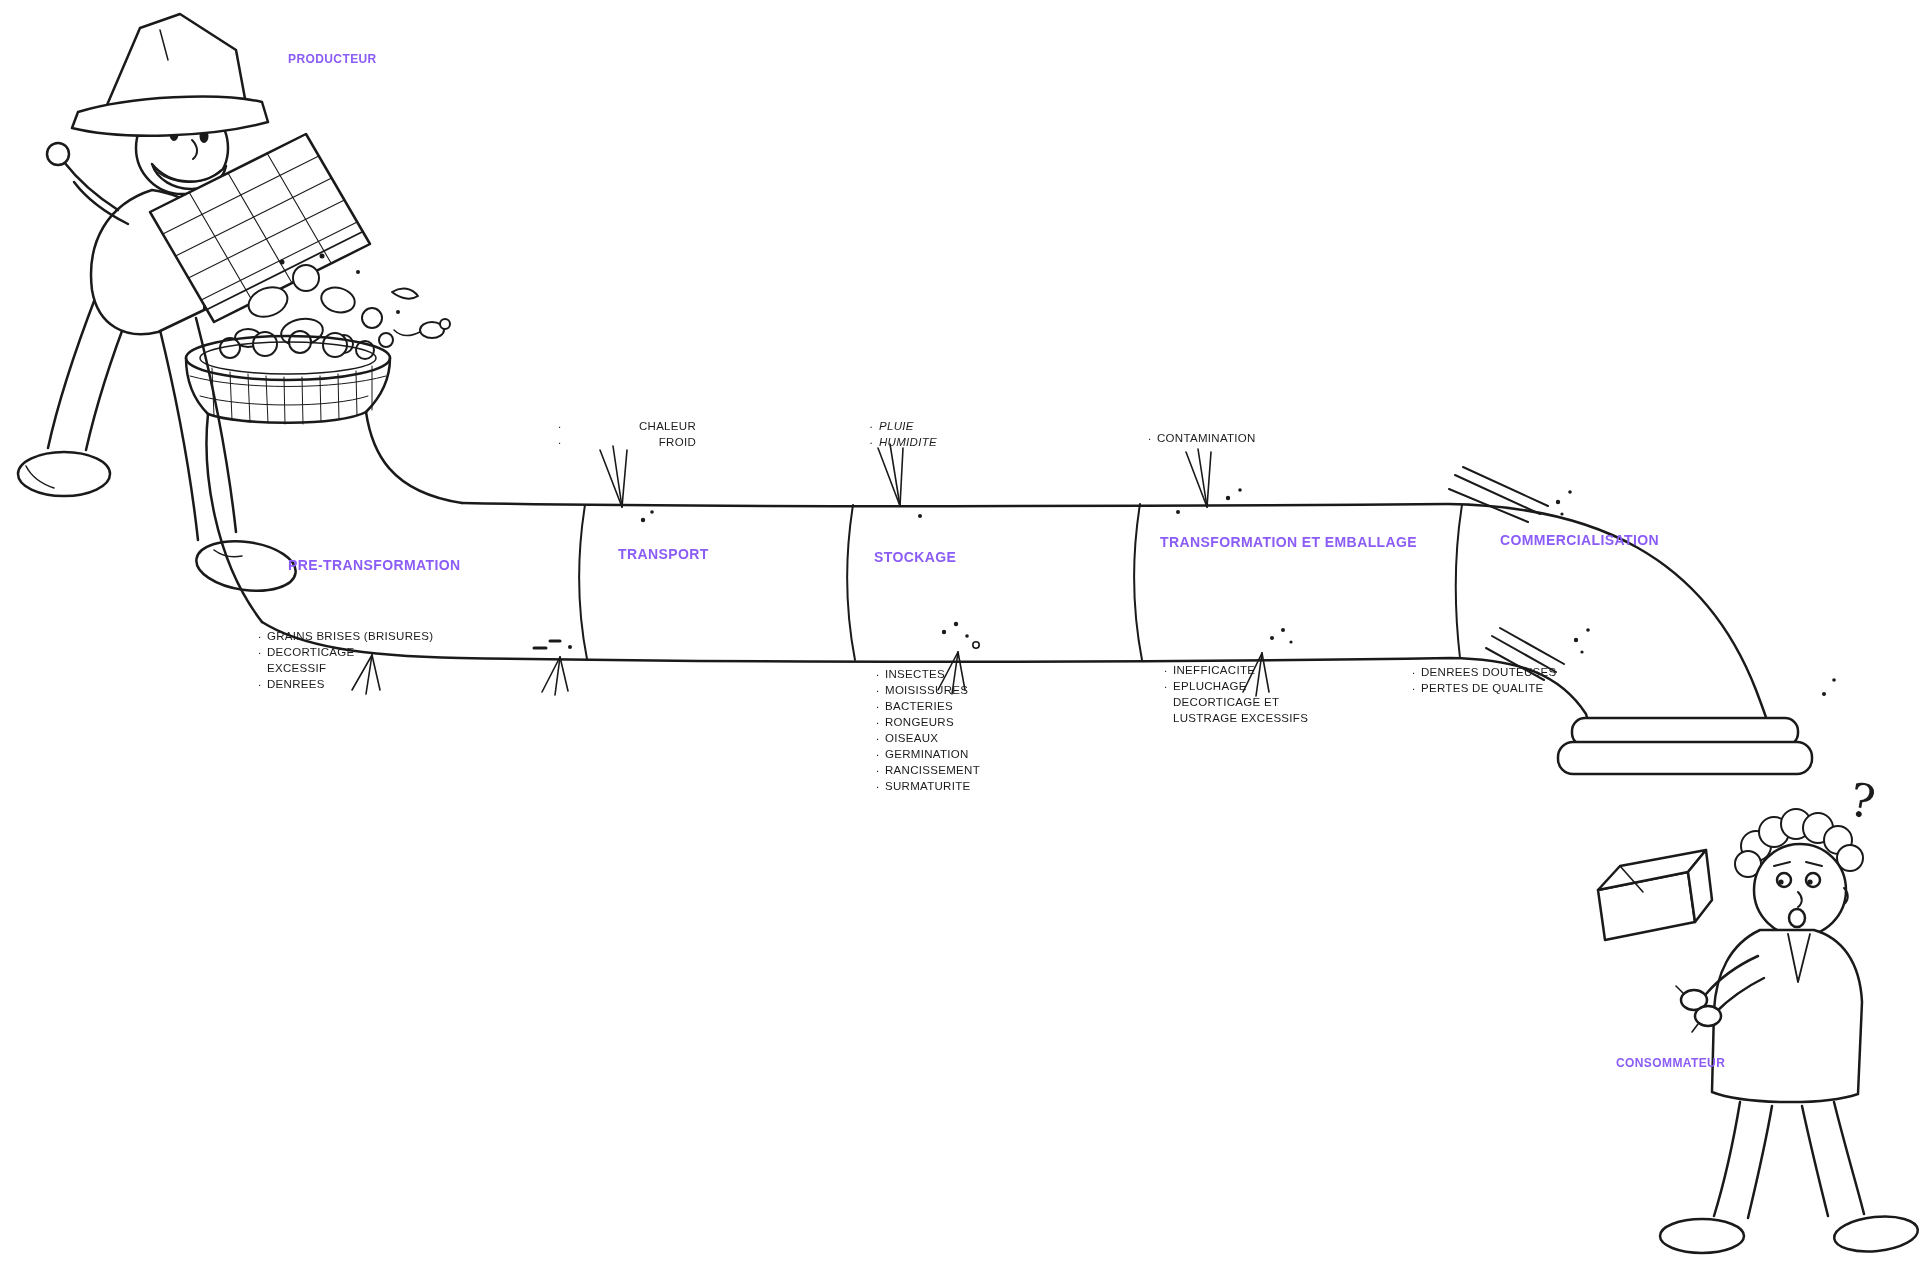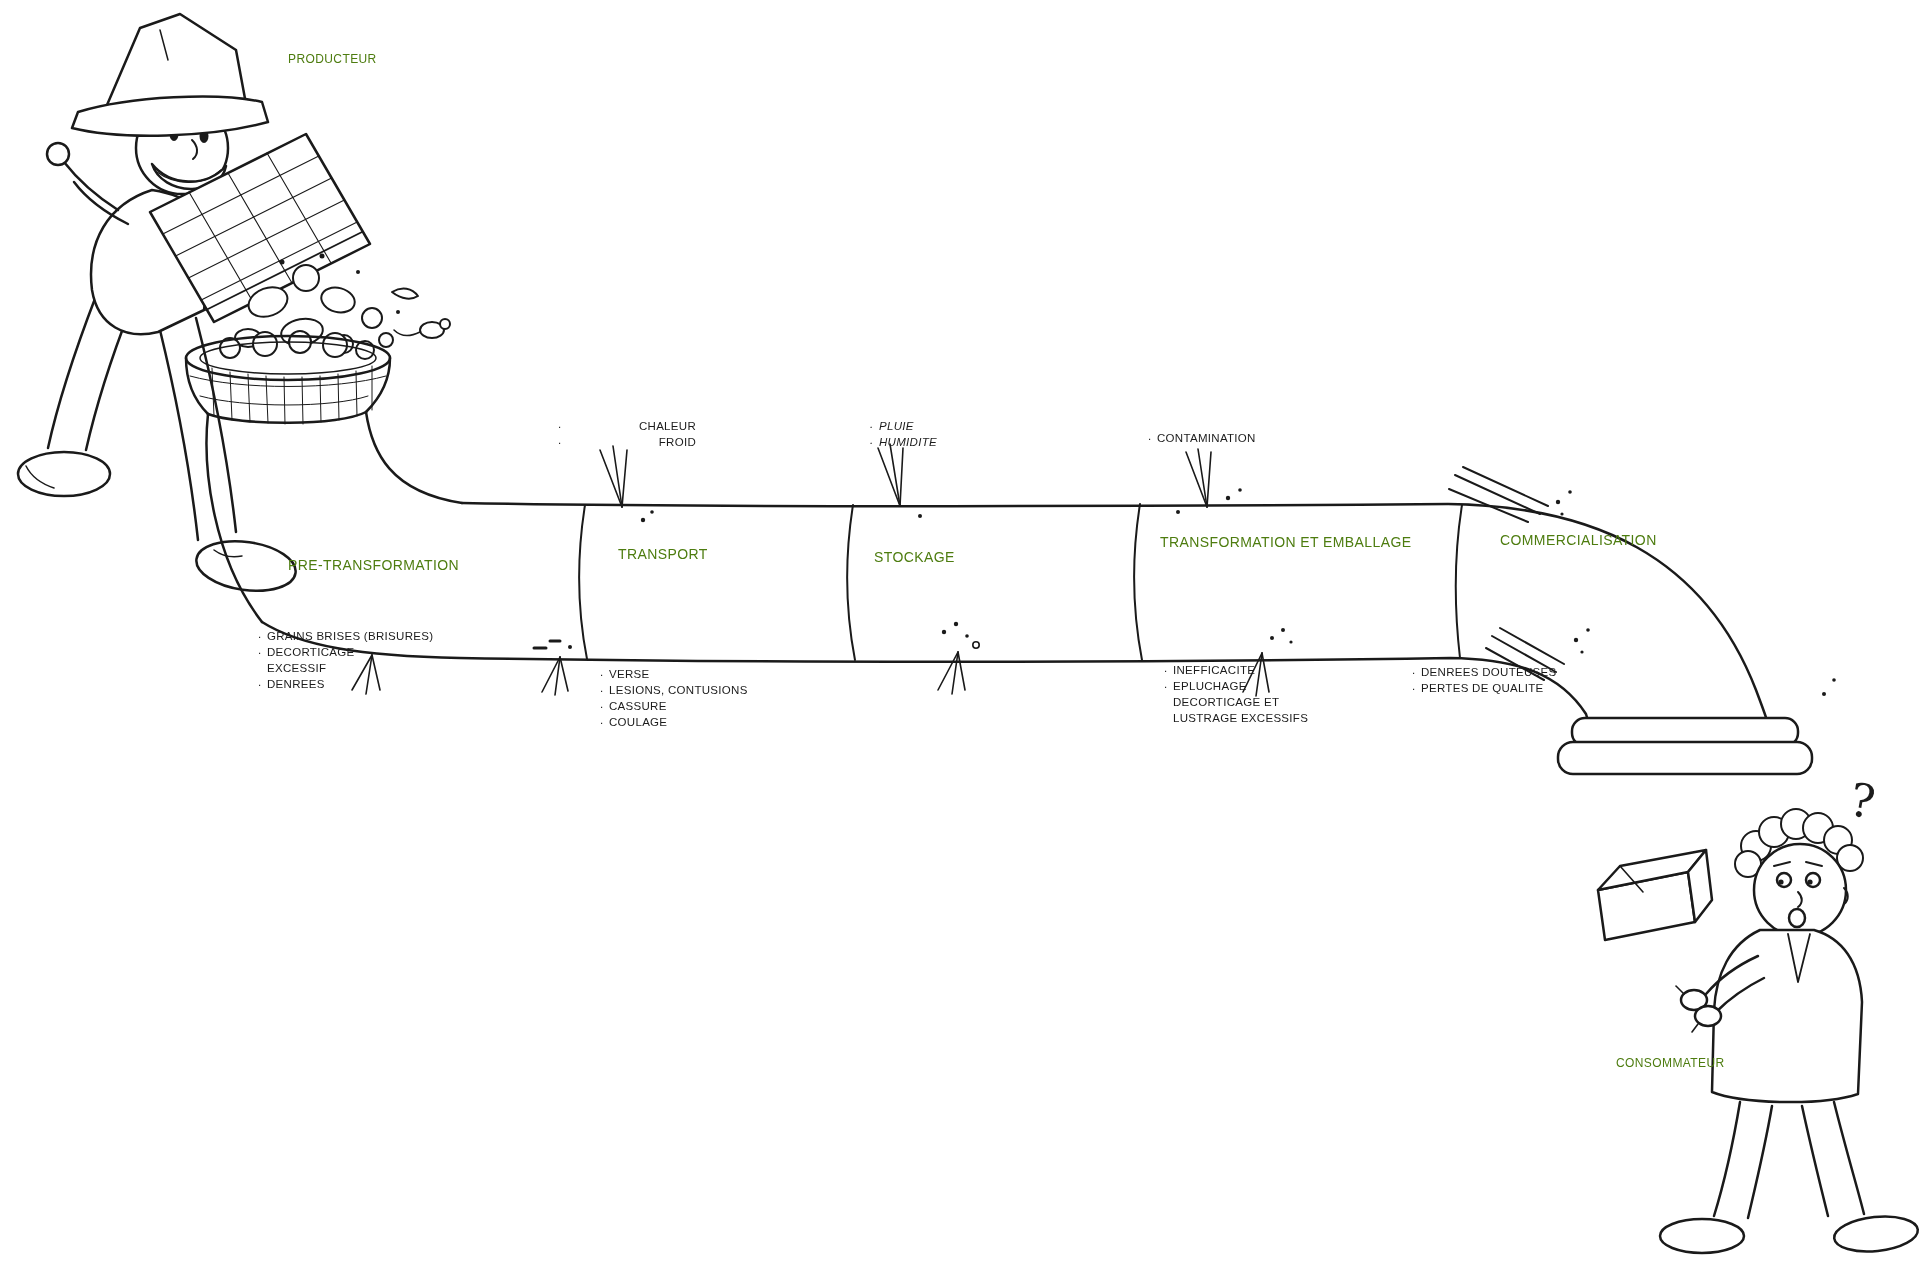--- a/index.html
+++ b/index.html
@@ -10,21 +10,22 @@
     overflow:hidden;
     font-family:"Liberation Sans", sans-serif;
     color:#1c1c1c;
   }
   svg.art{position:absolute;left:0;top:0;}
   .label{
     position:absolute;
     font-size:12px;
     letter-spacing:.4px;
     white-space:nowrap;
-    color:#4d7c0f;
+    color:#8b5cf6;
+    font-weight:bold;
   }
   .stage-label{font-size:14px;}
   .list{
     position:absolute;
     font-size:11.5px;
     line-height:16px;
     letter-spacing:.3px;
   }
   .li{
     position:relative;
@@ -353,27 +354,31 @@
     <div class="li">CONTAMINATION</div>
   </div>
 
   <div class="list" style="left:256px;top:628px;width:230px;">
     <div class="li">GRAINS BRISES (BRISURES)</div>
     <div class="li">DECORTICAGE
 EXCESSIF</div>
     <div class="li">DENREES</div>
   </div>
 
-  <div class="list" style="left:598px;top:666px;width:200px;">
-    <div class="li">VERSE</div>
-    <div class="li">LESIONS, CONTUSIONS</div>
-    <div class="li">CASSURE</div>
-    <div class="li">COULAGE</div>
-  </div>
-
+
+  <div class="list" style="left:874px;top:666px;width:180px;">
+    <div class="li">INSECTES</div>
+    <div class="li">MOISISSURES</div>
+    <div class="li">BACTERIES</div>
+    <div class="li">RONGEURS</div>
+    <div class="li">OISEAUX</div>
+    <div class="li">GERMINATION</div>
+    <div class="li">RANCISSEMENT</div>
+    <div class="li">SURMATURITE</div>
+  </div>
 
   <div class="list" style="left:1162px;top:662px;width:210px;">
     <div class="li">INEFFICACITE</div>
     <div class="li">EPLUCHAGE</div>
     <div class="li nodot">DECORTICAGE ET
 LUSTRAGE EXCESSIFS</div>
   </div>
 
   <div class="list" style="left:1410px;top:664px;width:200px;">
     <div class="li">DENREES DOUTEUSES</div>

